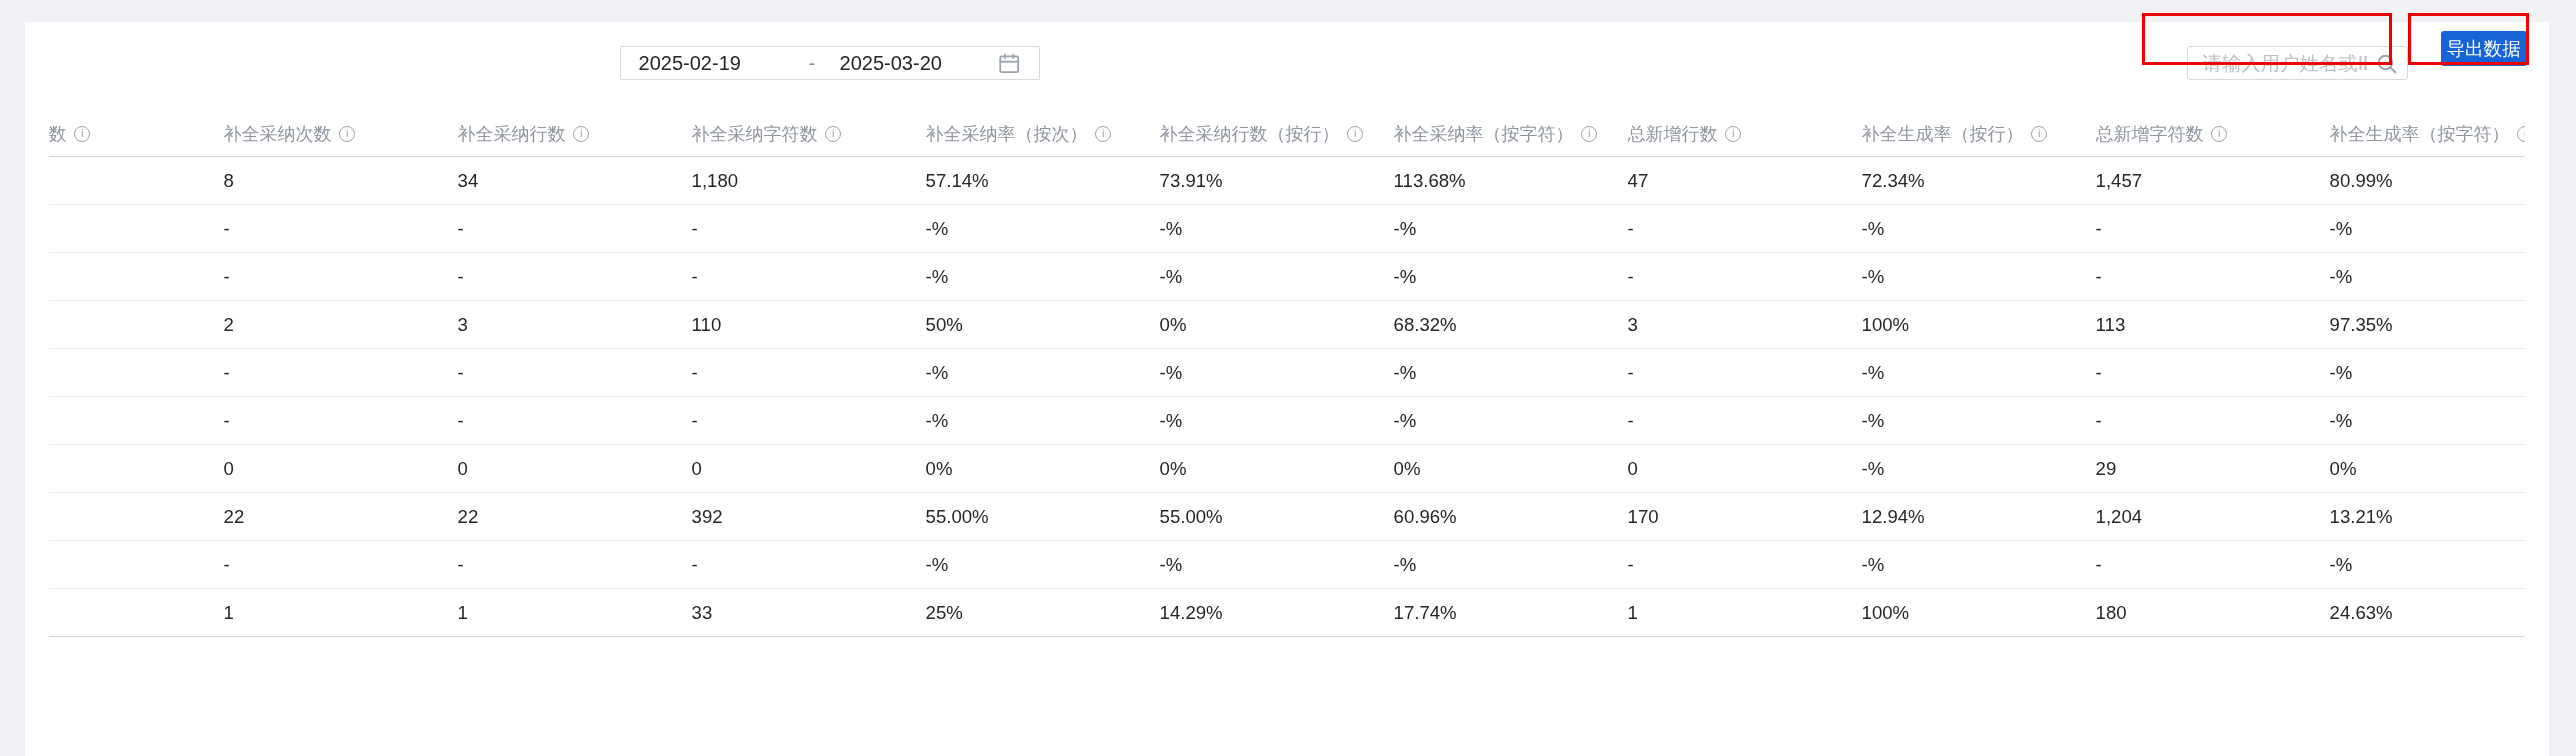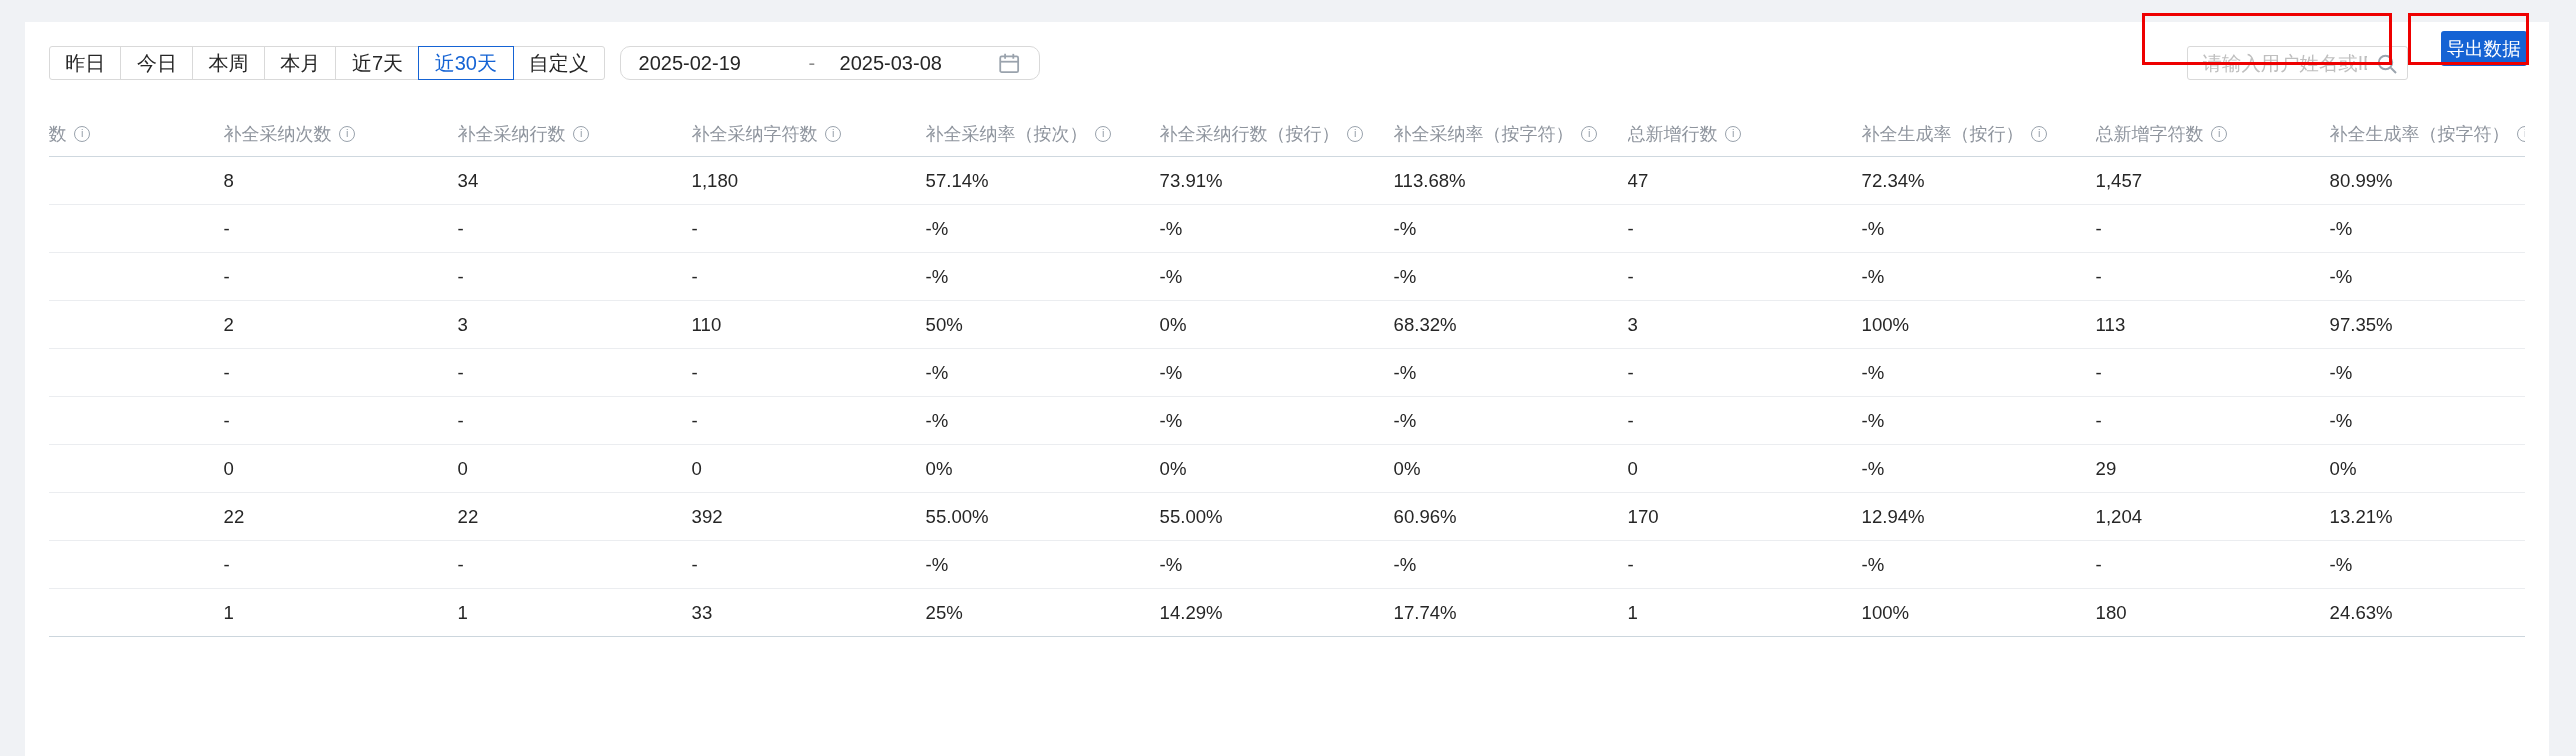--- a/index.html
+++ b/index.html
@@ -27,21 +27,21 @@
     font-family: "Liberation Sans", sans-serif;
     font-size: 20px; color: #262626; line-height: 31px;
     cursor: pointer; position: relative; white-space: nowrap;
   }
   .range-btn:first-child { margin-left: 0; border-radius: 3px 0 0 3px; }
   .range-btn:last-child { border-radius: 0 3px 3px 0; }
   .range-btn.selected { color: var(--accent); border-color: var(--accent); z-index: 2; }
 
   .date-box {
     position: absolute; left: 595px; top: 24px; width: 420px; height: 34px;
-    border: 1.5px solid #d9d9d9; border-radius: 10px; background: #fff;
+    border: 1.5px solid #d9d9d9; border-radius: 1px; background: #fff;
     display: flex; align-items: center; padding: 6px 18px;
     font-size: 20px; color: #262626; cursor: pointer;
   }
   .date-start { width: 170px; }
   .date-sep { width: 31px; color: #8c8c8c; }
   .cal-icon { margin-left: auto; display: inline-flex; }
 
   .search-wrap {
     position: absolute; left: 2162px; top: 24px; width: 221px; height: 34px;
   }
@@ -95,34 +95,25 @@
   .c0 { width: 175px; flex: 0 0 175px; }
   .c  { width: 234px; flex: 0 0 234px; }
   .clast { flex: 1 1 auto; }
 </style>
 </head>
 <body>
 
 <div class="page">
   <div class="card">
 
-    <div class="range-group" id="range-group">
-        <button class="range-btn">昨日</button>
-        <button class="range-btn">今日</button>
-        <button class="range-btn">本周</button>
-        <button class="range-btn">本月</button>
-        <button class="range-btn">近7天</button>
-        <button class="range-btn selected">近30天</button>
-        <button class="range-btn">自定义</button>
-      </div>
 
     <div class="date-box">
       <span class="date-start">2025-02-19</span>
       <span class="date-sep">-</span>
-      <span class="date-end">2025-03-08</span>
+      <span class="date-end">2025-03-20</span>
       <span class="cal-icon">
         <svg width="22.4" height="22.4" viewBox="0 0 30 30" fill="none" stroke="#9aa3ad" stroke-width="2.4">
           <rect x="3" y="6" width="24" height="21" rx="2"></rect>
           <line x1="3" y1="13" x2="27" y2="13"></line>
           <line x1="9.5" y1="2.5" x2="9.5" y2="9"></line>
           <line x1="20.5" y1="2.5" x2="20.5" y2="9"></line>
         </svg>
       </span>
     </div>
 

